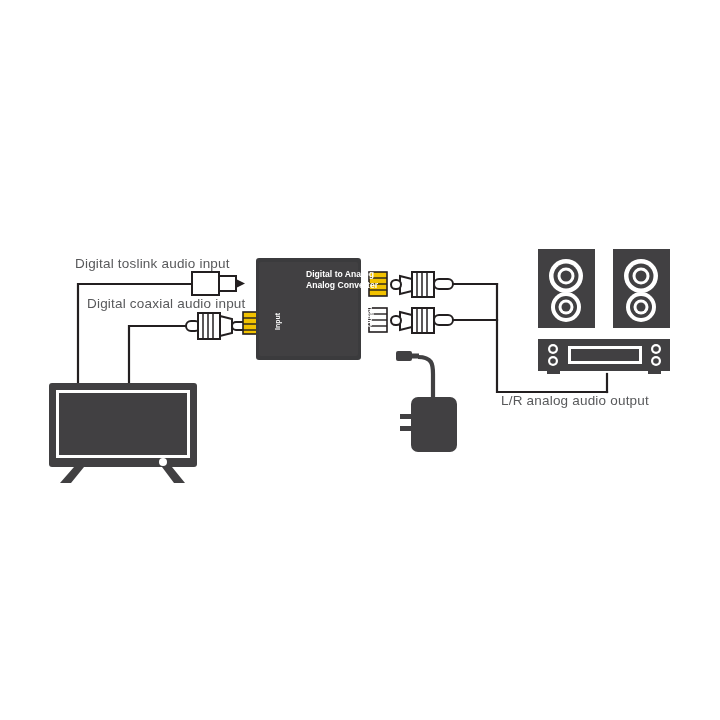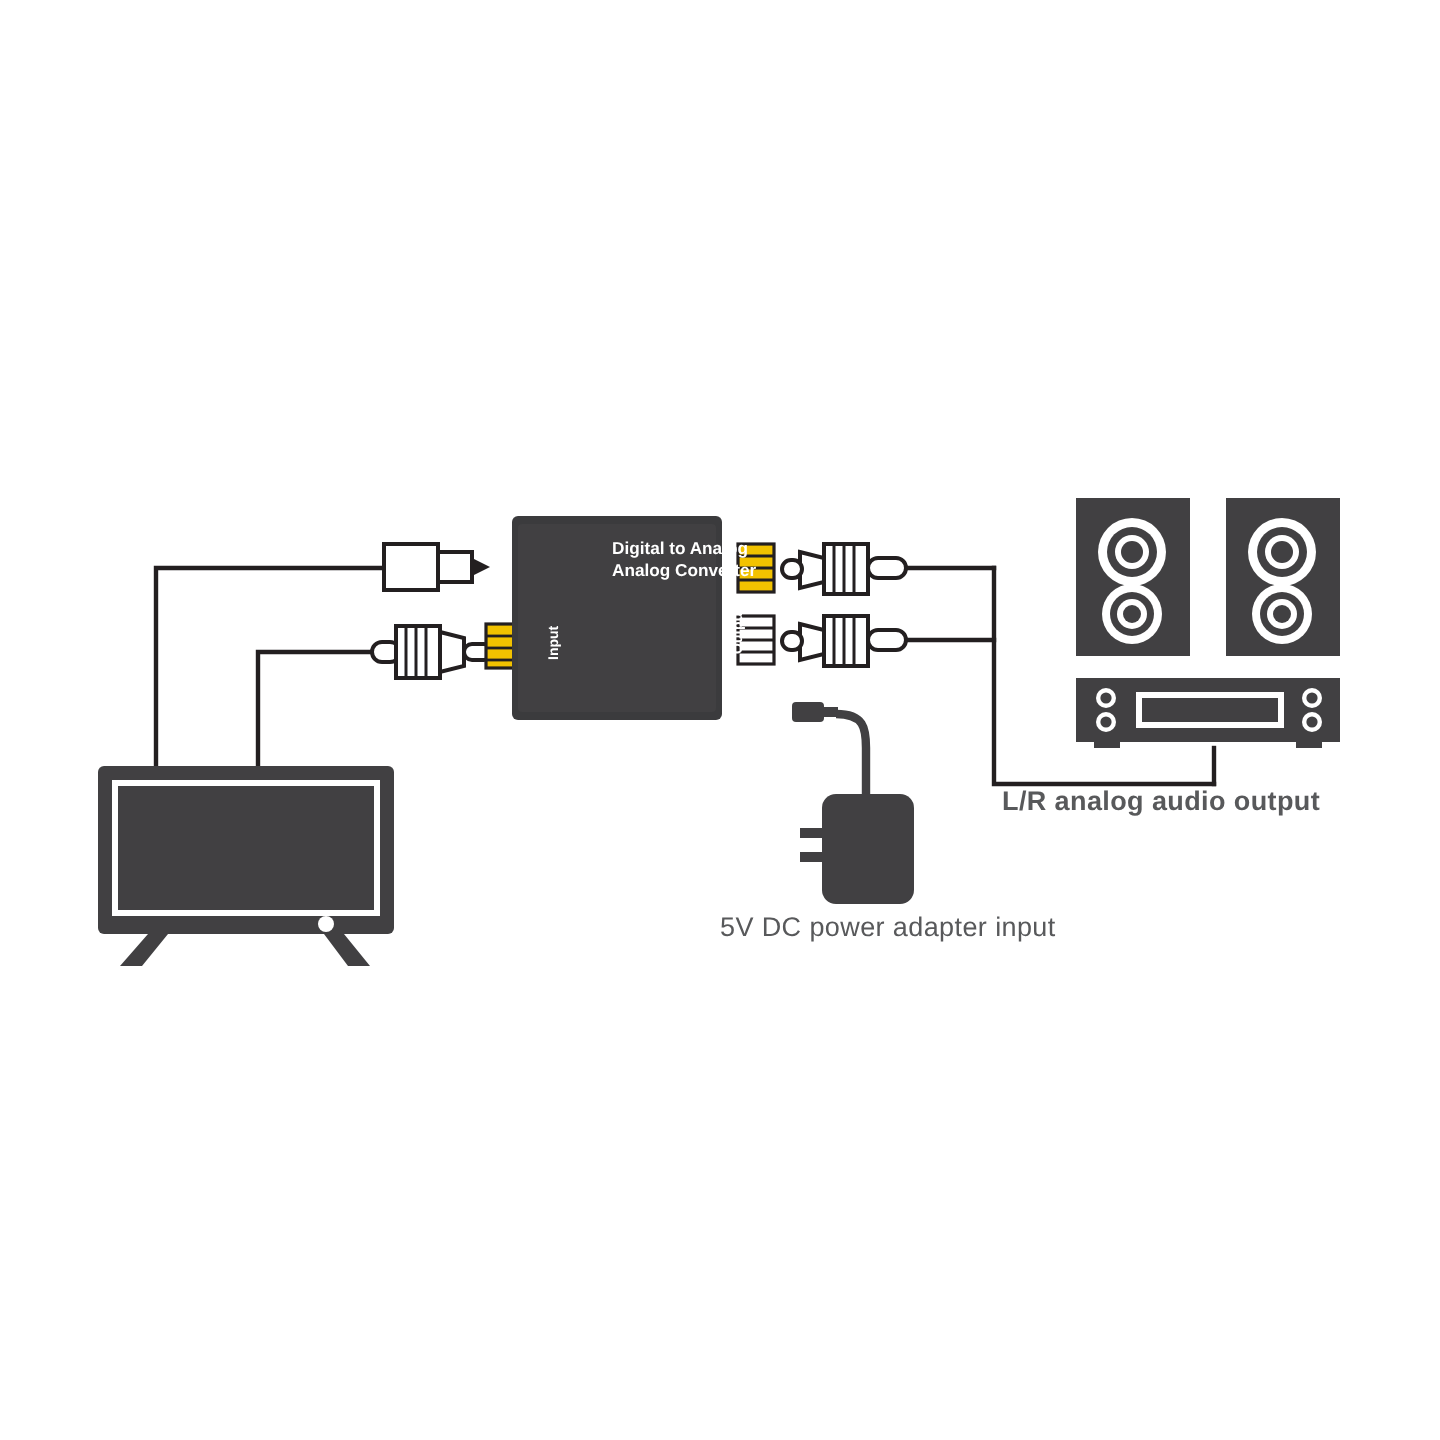--- a/index.html
+++ b/index.html
@@ -165,25 +165,26 @@
       <circle cx="656" cy="349" r="5" fill="#ffffff"></circle>
       <circle cx="656" cy="349" r="2.8" fill="#414042"></circle>
       <circle cx="656" cy="361" r="5" fill="#ffffff"></circle>
       <circle cx="656" cy="361" r="2.8" fill="#414042"></circle>
       <rect x="547" y="371" width="13" height="3" fill="#414042"></rect>
       <rect x="648" y="371" width="13" height="3" fill="#414042"></rect>
     </g>
 
   </svg>
 
+  <div class="lbl" style="left:75px;top:256px;">Digital toslink audio input</div>
 
+  <div class="lbl" style="left:87px;top:296px;">Digital coaxial audio input</div>
 
-  <div class="lbl" style="left:501px;top:393px;font-weight:bold;">L/R analog audio output</div>
+  <div class="lbl" style="left:501px;top:393px;">L/R analog audio output</div>
 
-  <div class="lbl" style="left:360px;top:456px;">5V DC power adapter input</div>
 
   <div class="boxtxt" style="left:264px;top:269px;">Digital to Analog</div>
   <div class="boxtxt" style="left:264px;top:280px;">Analog Converter</div>
 
   <div class="vtxt" style="left:274px;top:330px;transform:rotate(-90deg);">Input</div>
 
   <div class="vtxt" style="left:366px;top:327px;transform:rotate(-90deg);">Output</div>
 
 </div>
 

